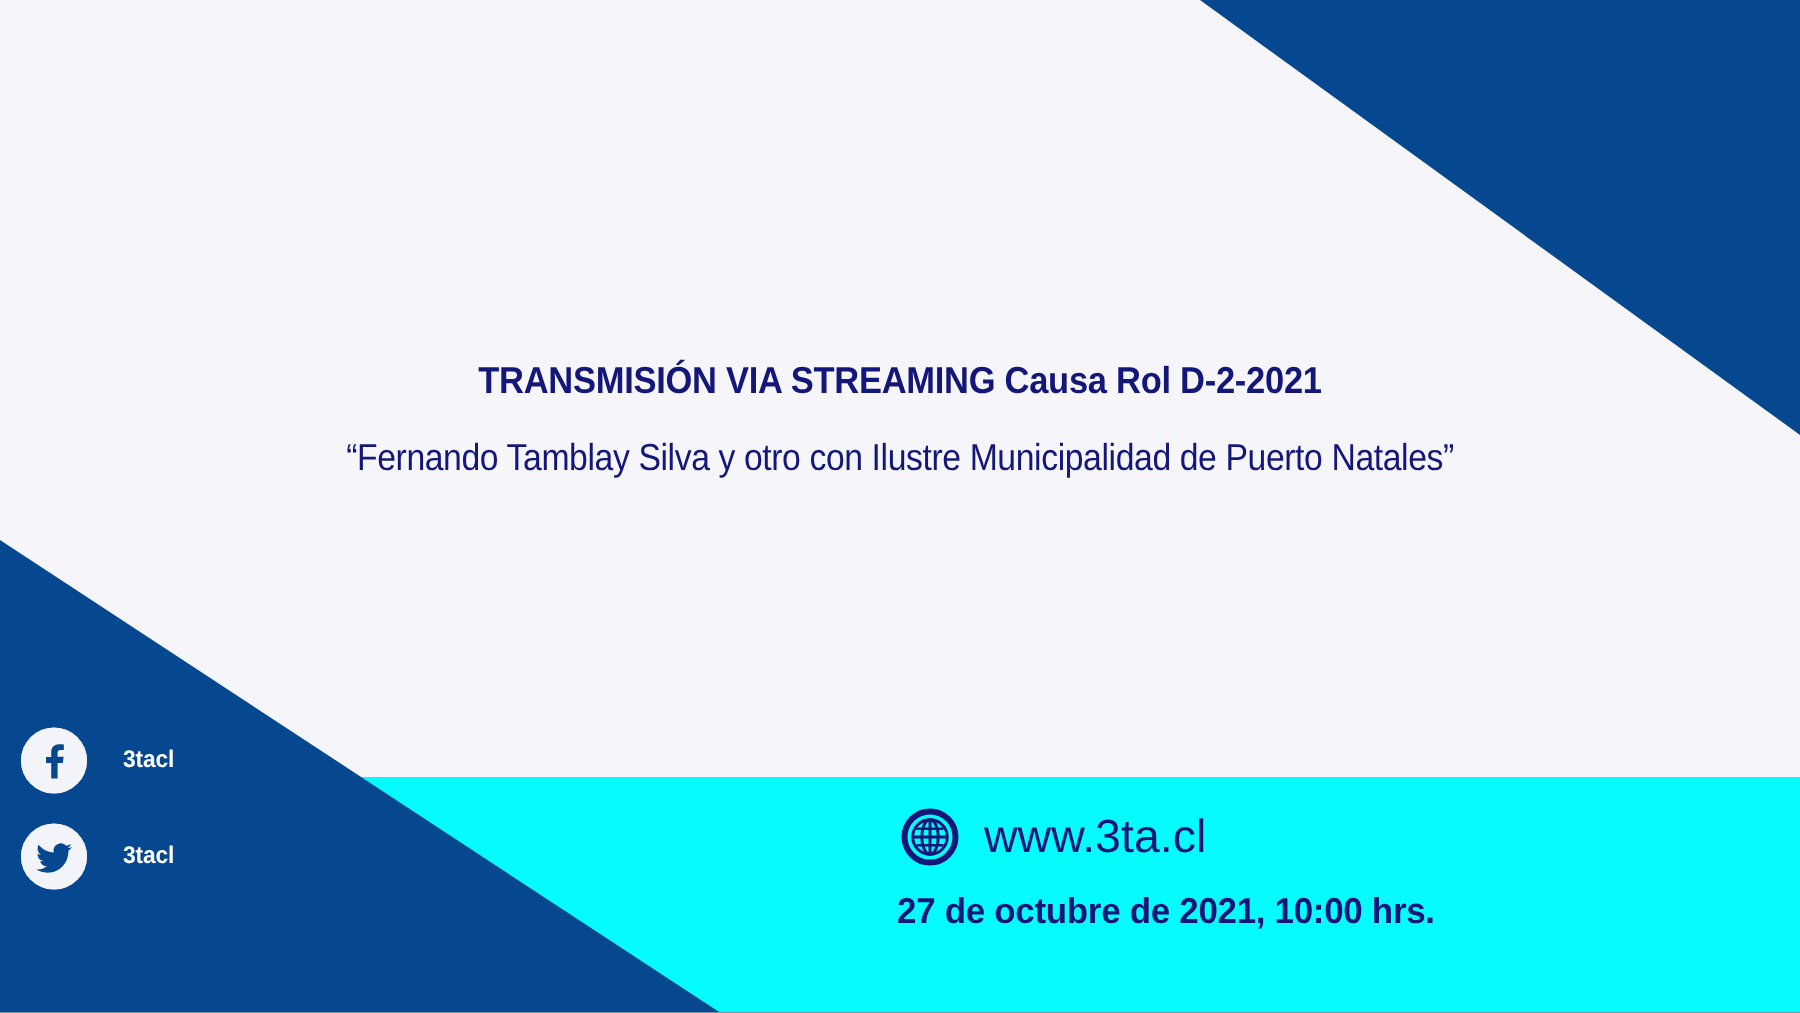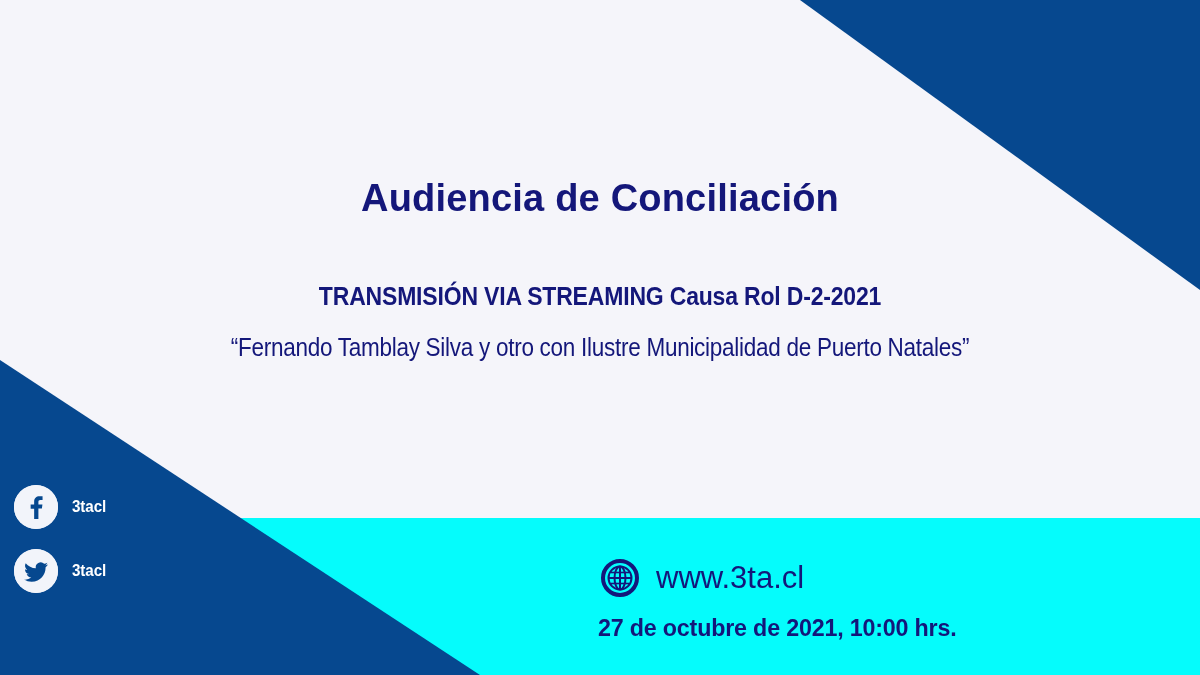--- a/index.html
+++ b/index.html
@@ -68,21 +68,21 @@
 
   
   .social-list{
     position:absolute;
     left:14px; top:485px;
     z-index:6;
     display:flex; flex-direction:column;
     gap:20px;
   }
   .social-row{
-    display:flex; align-items:center; gap:14px;
+    display:flex; align-items:center; gap:24px;
   }
   .social-badge{
     width:44px; height:44px; border-radius:50%;
     background:#F2F4FA;
     display:flex; align-items:center; justify-content:center;
     flex:0 0 auto;
   }
   .social-badge svg{ display:block; }
   .social-label{
     color:#FFFFFF;
@@ -93,21 +93,21 @@
     transform:scaleX(.95);
     transform-origin:left center;
   }
 
   
   .web-block{
     position:absolute;
     left:598px; top:536px;
     z-index:6;
   }
-  .web-row{ display:flex; align-items:center; gap:14px;margin-top:20px; }
+  .web-row{ display:flex; align-items:center; gap:14px; }
   .globe-badge{ width:44px; height:44px; flex:0 0 auto; }
   .web-url{
     color:#14177A;
     font-size:31px;
     font-weight:400;
     letter-spacing:0;
   }
   .date-line{
     color:#14177A;
     font-size:24px;
@@ -121,21 +121,20 @@
 </head>
 <body>
 
 <div class="stage">
 
   <div class="shape tri-topright"></div>
   <div class="shape cyan-band"></div>
   <div class="shape blue-bottomleft"></div>
 
   <div class="headline-block">
-    <div class="title">Audiencia de Conciliación</div>
     <div class="subtitle">TRANSMISIÓN VIA STREAMING Causa Rol D-2-2021</div>
     <div class="casename">“Fernando Tamblay Silva y otro con Ilustre Municipalidad de Puerto Natales”</div>
   </div>
 
   <div class="social-list">
 
     <div class="social-row">
       <span class="social-badge">
         <svg width="44" height="44" viewBox="0 0 44 44" aria-hidden="true">
           <circle cx="22" cy="22" r="22" fill="#F2F4FA"></circle>

